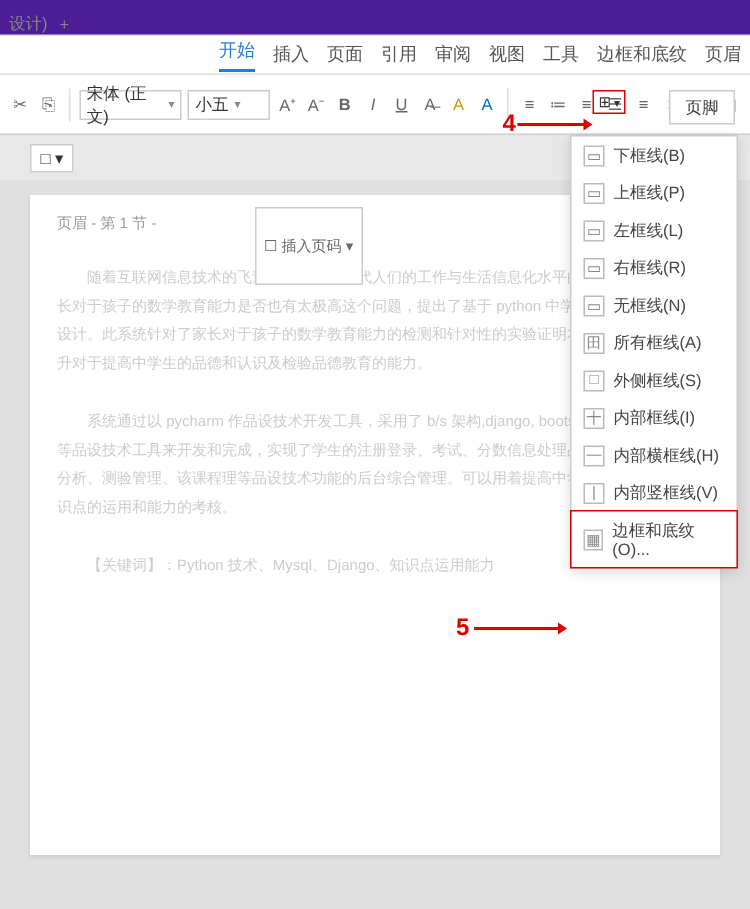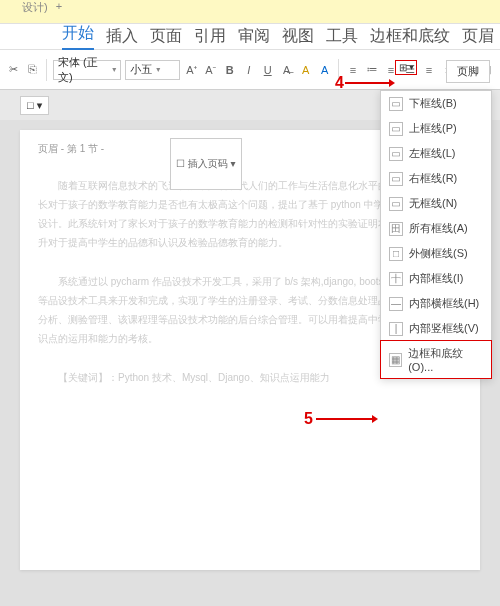--- a/index.html
+++ b/index.html
@@ -1,20 +1,20 @@
 <!DOCTYPE html>
 <html><head>
 <meta charset="utf-8">
 <style>
 *{margin:0;padding:0;box-sizing:border-box;font-family:"Microsoft YaHei",sans-serif}
 body{background:#f5f5f5;width:500px;height:606px;overflow:hidden;font-size:11px;color:#333}
-.topbar{background:#fef9c3;height:24px;display:flex;align-items:flex-start;border-bottom:1px solid #e0e0e0;padding-left:22px;gap:8px}
+.topbar{background:#4c1d95;height:24px;display:flex;align-items:flex-end;border-bottom:1px solid #e0e0e0;padding-left:6px;gap:8px}
 .topbar .tab{color:#888;font-size:11px}
 .menubar{background:#fff;height:26px;display:flex;align-items:center;justify-content:flex-end;padding-right:6px;gap:12px;border-bottom:1px solid #e0e0e0}
-.menubar span{color:#555;font-size:16px;cursor:pointer}
+.menubar span{color:#555;font-size:12px;cursor:pointer}
 .menubar .active{color:#2b7cd3;border-bottom:2px solid #2b7cd3;padding-bottom:4px}
 .toolbar{background:#fff;height:40px;display:flex;align-items:center;padding:0 6px;gap:4px;border-bottom:1px solid #d0d0d0;position:relative}
 .tb-btn{width:16px;height:16px;display:inline-flex;align-items:center;justify-content:center;color:#666;font-size:11px}
 .font-sel{border:1px solid #ccc;height:20px;padding:0 4px;font-size:11px;display:flex;align-items:center;gap:4px;background:#fff}
 .font-sel:after{content:"▾";font-size:8px;color:#888}
 .sep{width:1px;height:22px;background:#ddd;margin:0 2px}
 .para-group{display:flex;gap:3px}
 .para-group .tb-btn{border:none}
 .marker4{position:absolute;color:#d00;font-size:16px;font-weight:bold;left:335px;top:24px}
 .arrow4{position:absolute;left:345px;top:32px;width:48px;height:2px;background:#d00}

